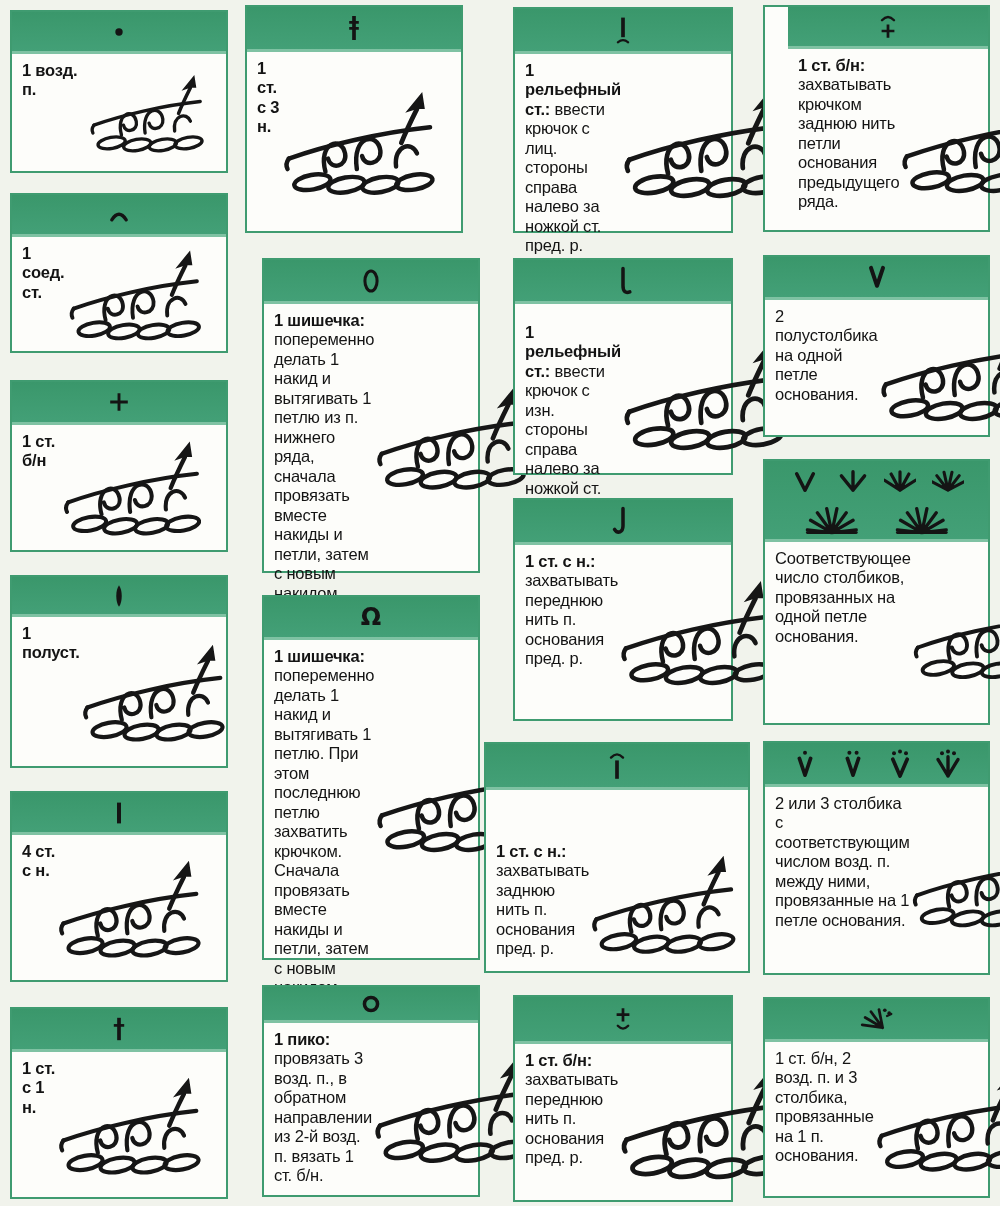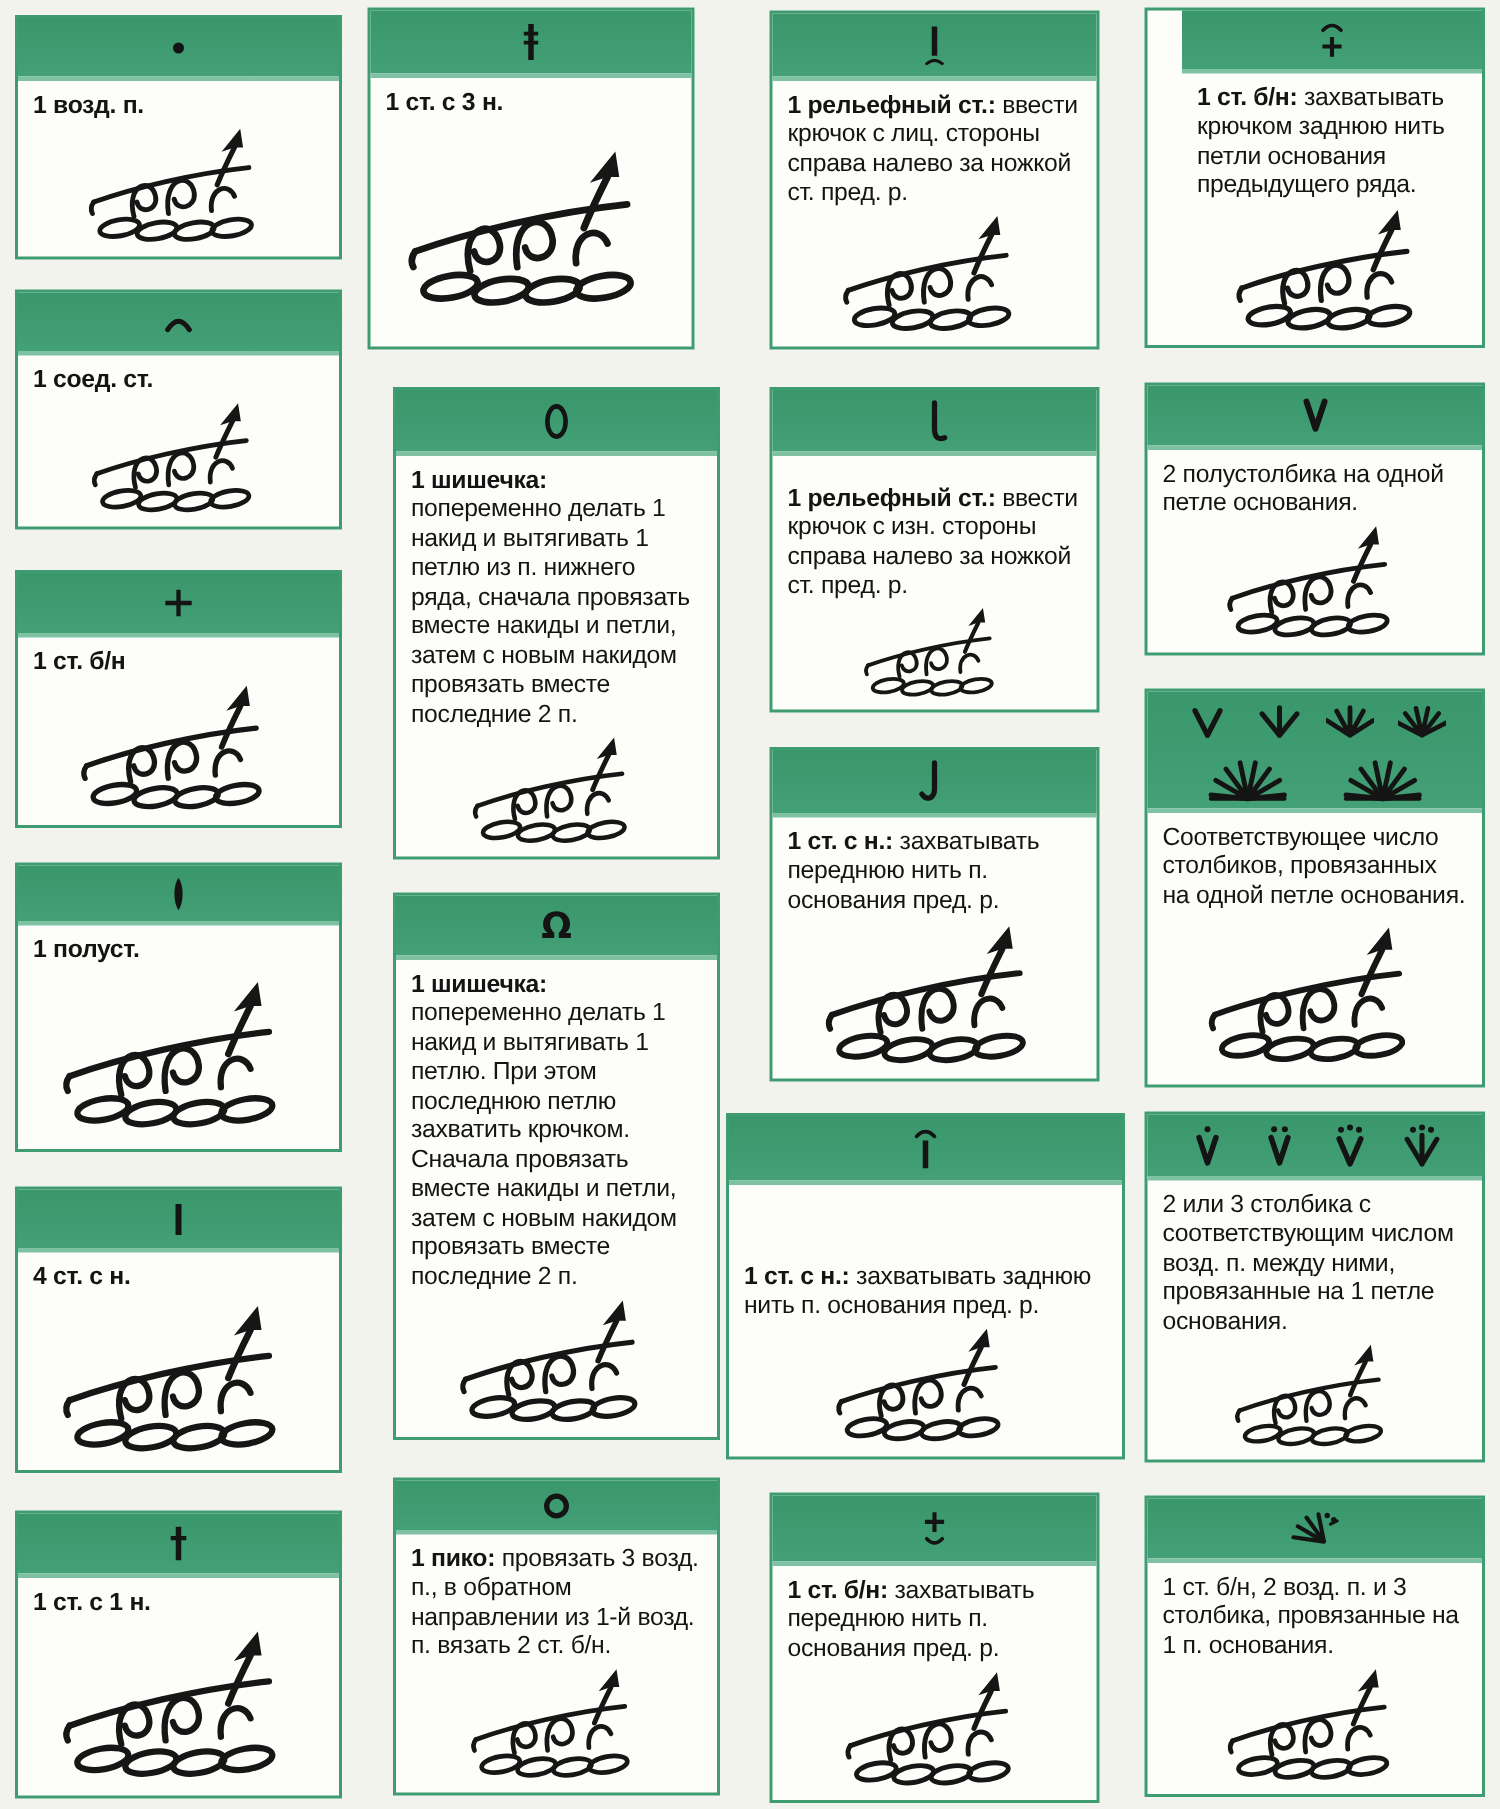--- a/index.html
+++ b/index.html
@@ -17,21 +17,21 @@
     flex:0 0 auto;box-sizing:border-box;
     background:linear-gradient(180deg,#3a976b 0%,#43a077 100%);
     border-bottom:3px solid #7fc2a3;
     display:flex;flex-direction:column;justify-content:center;gap:3px;
     padding:3px 8px;
   }
   .sym-row{display:flex;justify-content:space-evenly;align-items:flex-end;}
   svg.sym{height:32px;width:auto;display:block;max-height:100%;}
   svg.sym-lg{height:40px;}
   .card-body{
-    flex:1;display:flex;flex-direction:column;
+    flex:1;display:flex;flex-direction:row;
     padding:7px 10px 5px;box-sizing:border-box;min-height:0;
   }
   .desc{margin:0;font-size:16.5px;line-height:1.18;letter-spacing:-0.2px;}
   .desc b{font-weight:bold;}
   .illus{flex:1;display:flex;align-items:center;justify-content:center;min-height:0;}
   .illus svg{max-height:94%;}
   #defs{position:absolute;width:0;height:0;overflow:hidden;}
 </style>
 </head>
 <body>
@@ -234,21 +234,21 @@
     <div class="card-header" style="height: 36px;">
         <div class="sym-row">
           <svg class="sym" viewBox="0 0 40 40">
             <g stroke="#141414">
               <circle cx="20" cy="20" r="8.2" stroke-width="4.4" fill="none"></circle>
             </g>
           </svg>
         </div>
       </div>
     <div class="card-body">
-      <p class="desc"><b class="desc-lead">1 пико: </b><span class="desc-rest">провязать 3 возд. п., в обратном направлении из 1-й возд. п. вязать 2 ст. б/н.</span></p>
+      <p class="desc"><b class="desc-lead">1 пико: </b><span class="desc-rest">провязать 3 возд. п., в обратном направлении из 2-й возд. п. вязать 1 ст. б/н.</span></p>
       <div class="illus">
         <svg class="illus-svg" viewBox="0 0 130 84" style="width: 175px;">
             <use href="#knit"></use>
           </svg>
       </div>
     </div>
   </div>
     <div class="card" style="left: 513px; top: 7px; width: 220px; height: 226px;">
     <div class="card-header" style="height: 45px;">
         <div class="sym-row">

